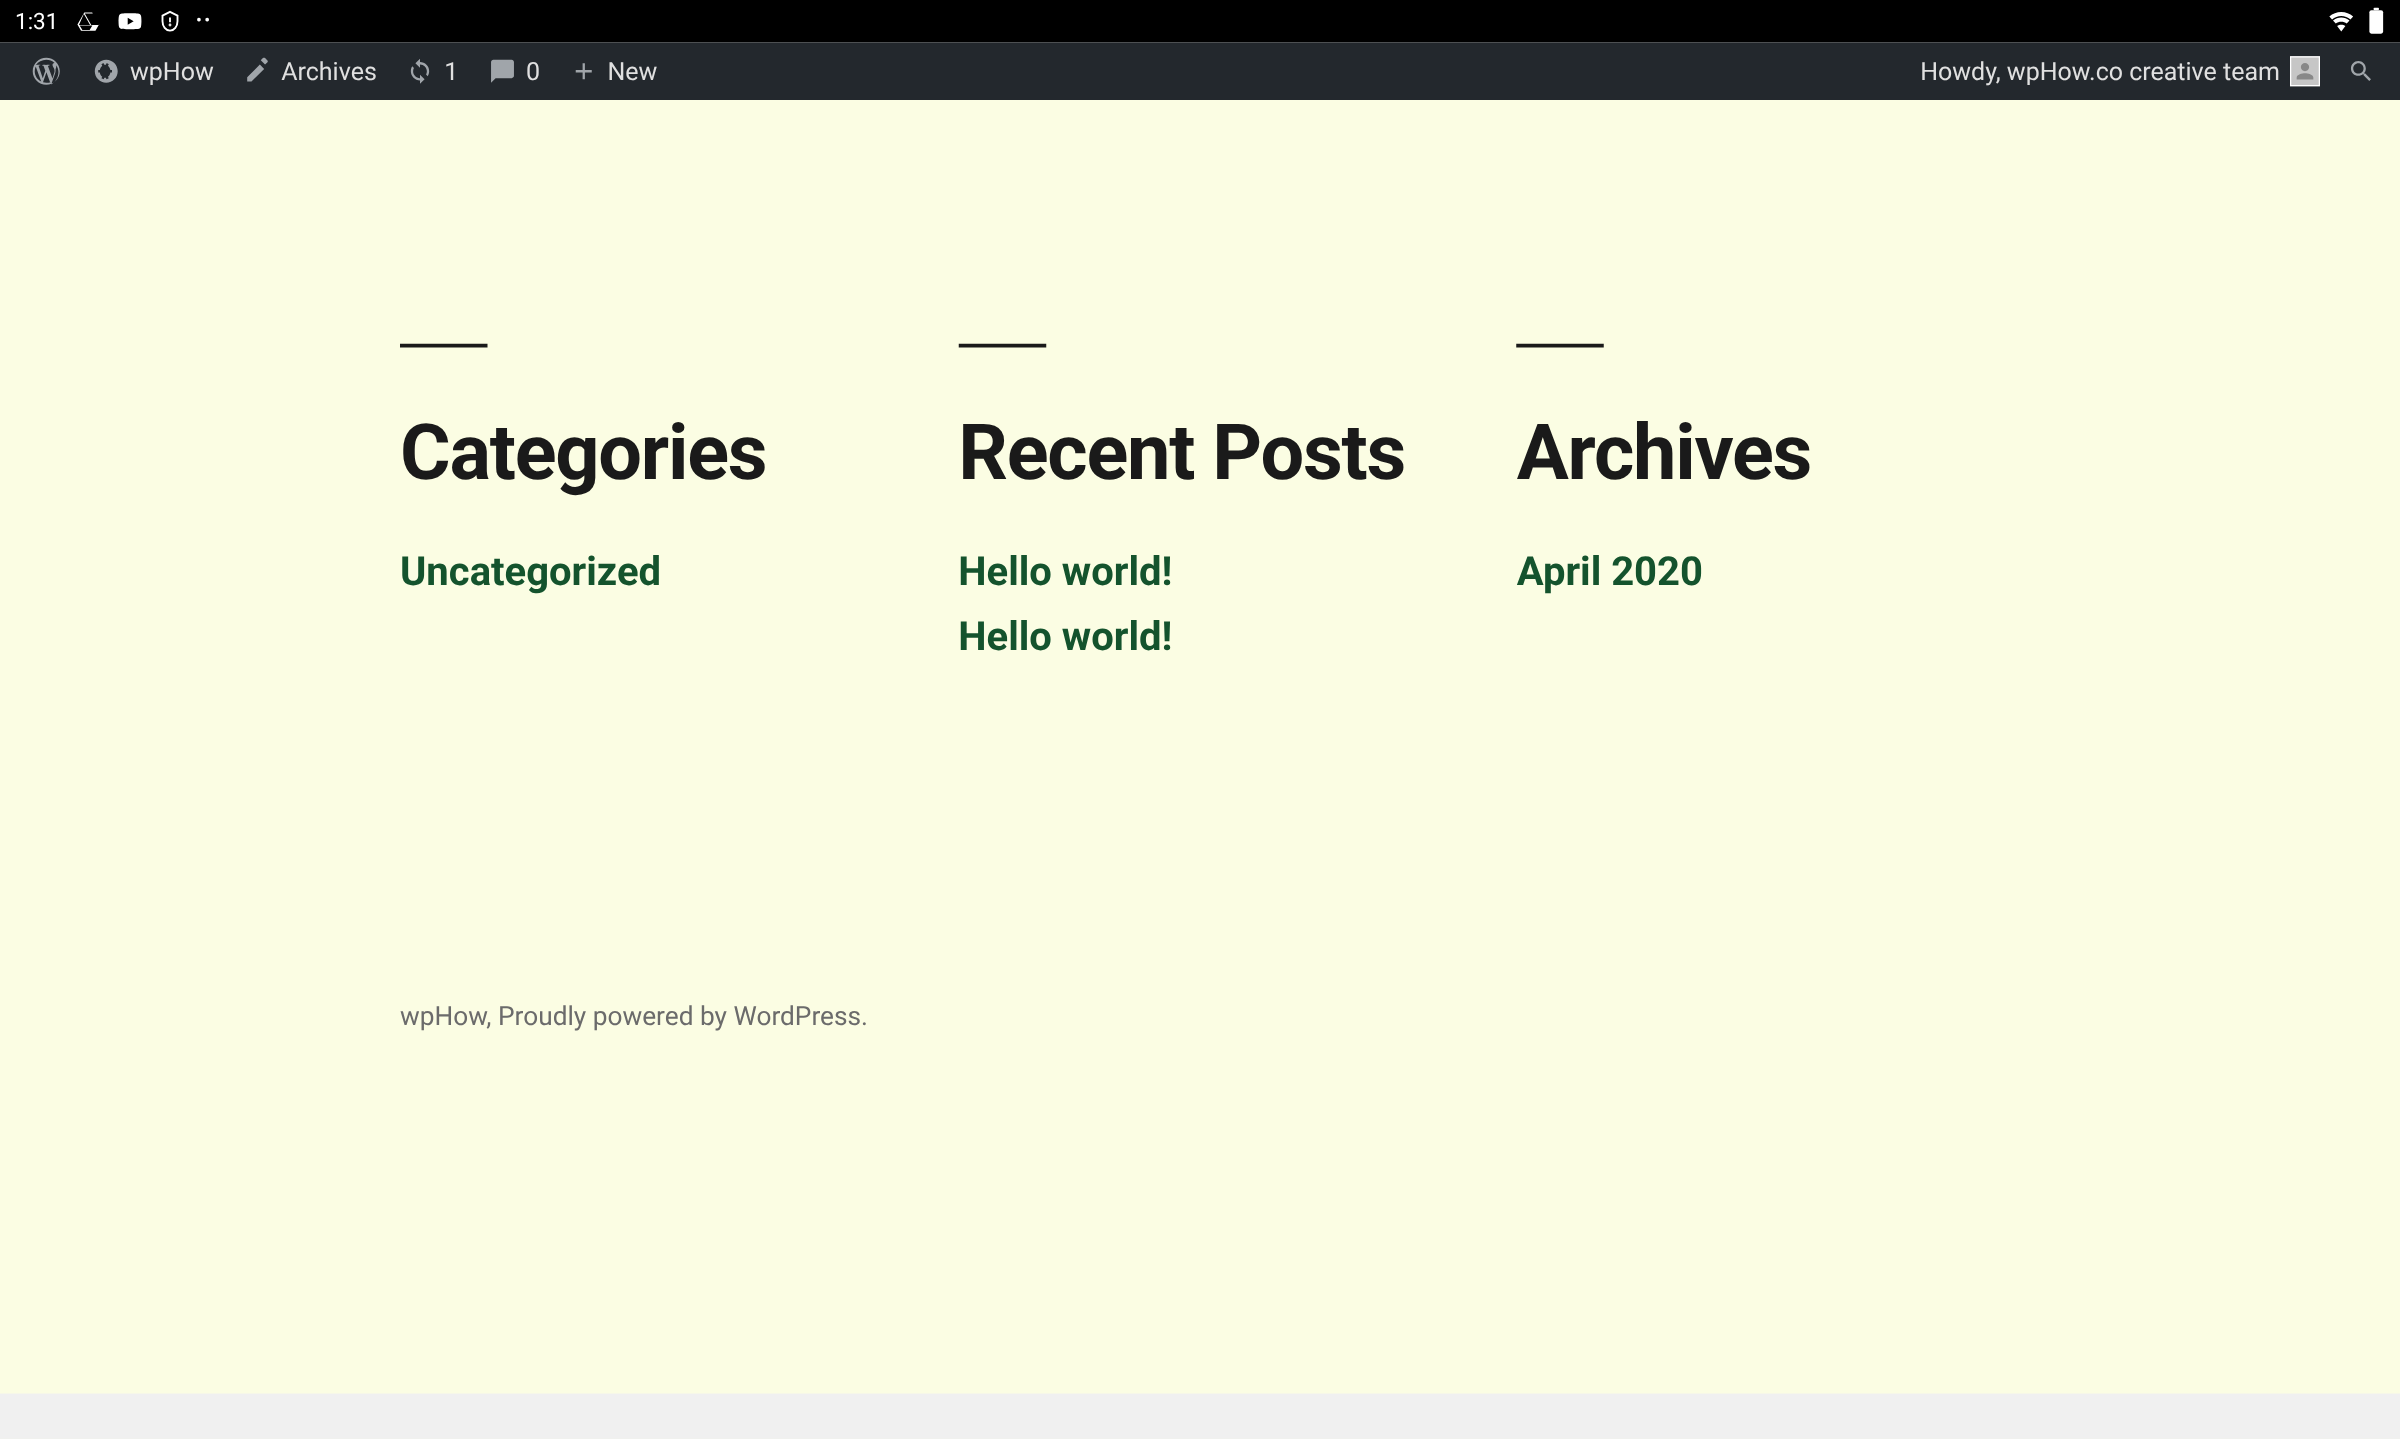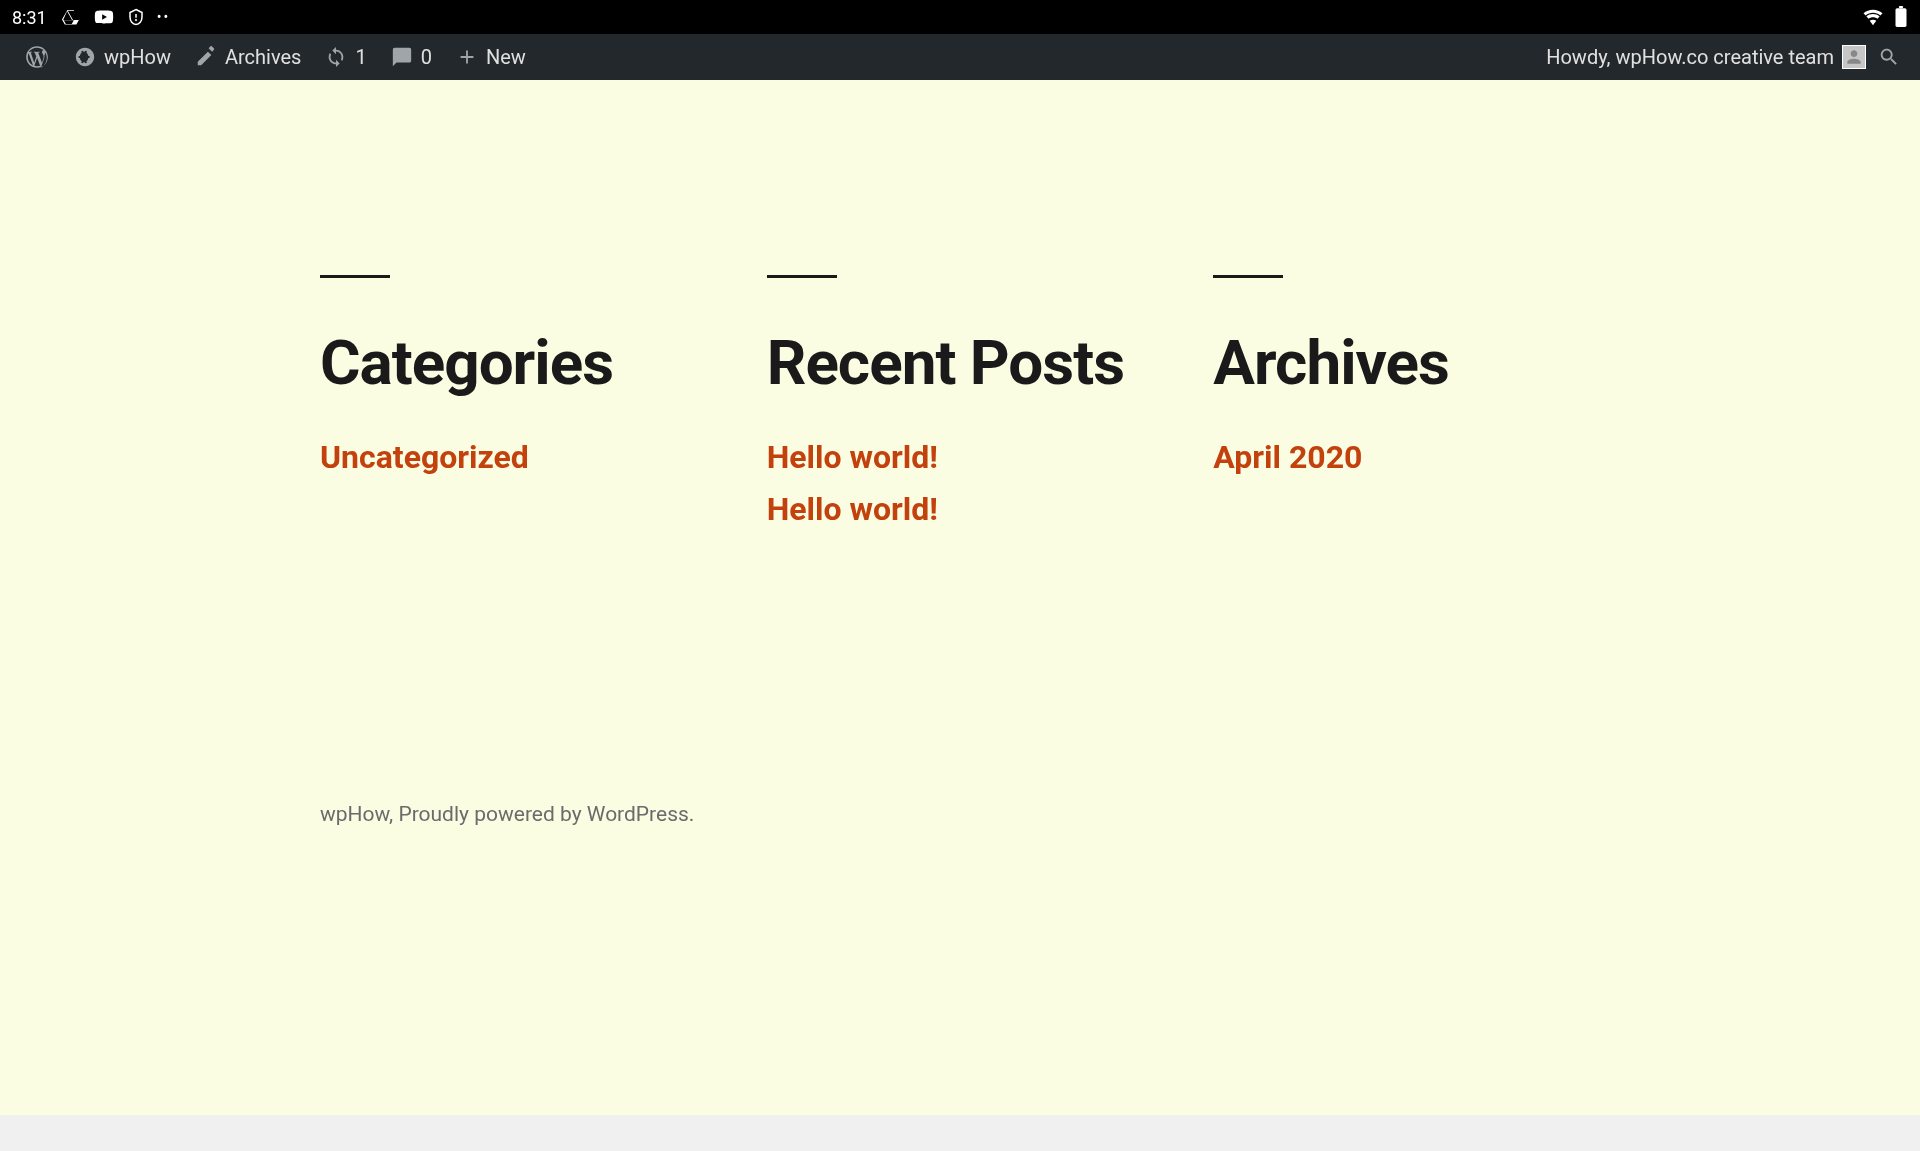--- a/index.html
+++ b/index.html
@@ -71,21 +71,21 @@
     }
     .admin-icon {
       display: inline-flex;
       align-items: center;
       justify-content: center;
       color: #a0a5aa;
     }
     .admin-right {
       display: flex;
       align-items: center;
-      gap: 0;
+      gap: 10px;
     }
     .avatar {
       width: 24px;
       height: 24px;
       background: #c6c6c6;
       border: 1px solid #fff;
       display: inline-flex;
       align-items: center;
       justify-content: center;
     }
@@ -122,21 +122,21 @@
       margin-bottom: 48px;
     }
     .widget ul {
       list-style: none;
       margin-top: 38px;
     }
     .widget li {
       margin-bottom: 14px;
     }
     .widget a {
-      color: #c2410c;
+      color: #14532d;
       font-size: 32px;
       font-weight: 700;
       text-decoration: none;
     }
     .footer {
       max-width: 1380px;
       margin: 0 auto;
       padding: 150px 50px 60px 50px;
       color: #6b6b6b;
       font-size: 21px;
@@ -148,21 +148,21 @@
     .bottom-bar {
       height: 36px;
       background: #f0f0f0;
     }
   </style>
 </head>
 <body>
 
 <div class="status-bar">
   <div class="status-left">
-    <span class="status-time">8:31</span>
+    <span class="status-time">1:31</span>
     <span class="status-icon">
       <svg width="20" height="20" viewBox="0 0 24 24" fill="#fff">
           <path d="M7.71 3.5L1.15 15l3.43 6h13.85l3.42-6L15.29 3.5H7.71zm.43 1h7.72l6.28 11h-7.72L8.14 4.5zm-.86.5l6 10.5H2.57L7.28 5zm-4 11h12.14l-2.57 4.5H5.86L3.28 16z"></path>
         </svg>
     </span>
     <span class="status-icon">
       <svg width="22" height="22" viewBox="0 0 24 24" fill="#fff">
           <path d="M21.58 7.19c-.23-.86-.91-1.54-1.77-1.77C18.25 5 12 5 12 5s-6.25 0-7.81.42c-.86.23-1.54.91-1.77 1.77C2 8.75 2 12 2 12s0 3.25.42 4.81c.23.86.91 1.54 1.77 1.77C5.75 19 12 19 12 19s6.25 0 7.81-.42c.86-.23 1.54-.91 1.77-1.77C22 15.25 22 12 22 12s0-3.25-.42-4.81zM10 15V9l5.2 3L10 15z"></path>
         </svg>
     </span>

